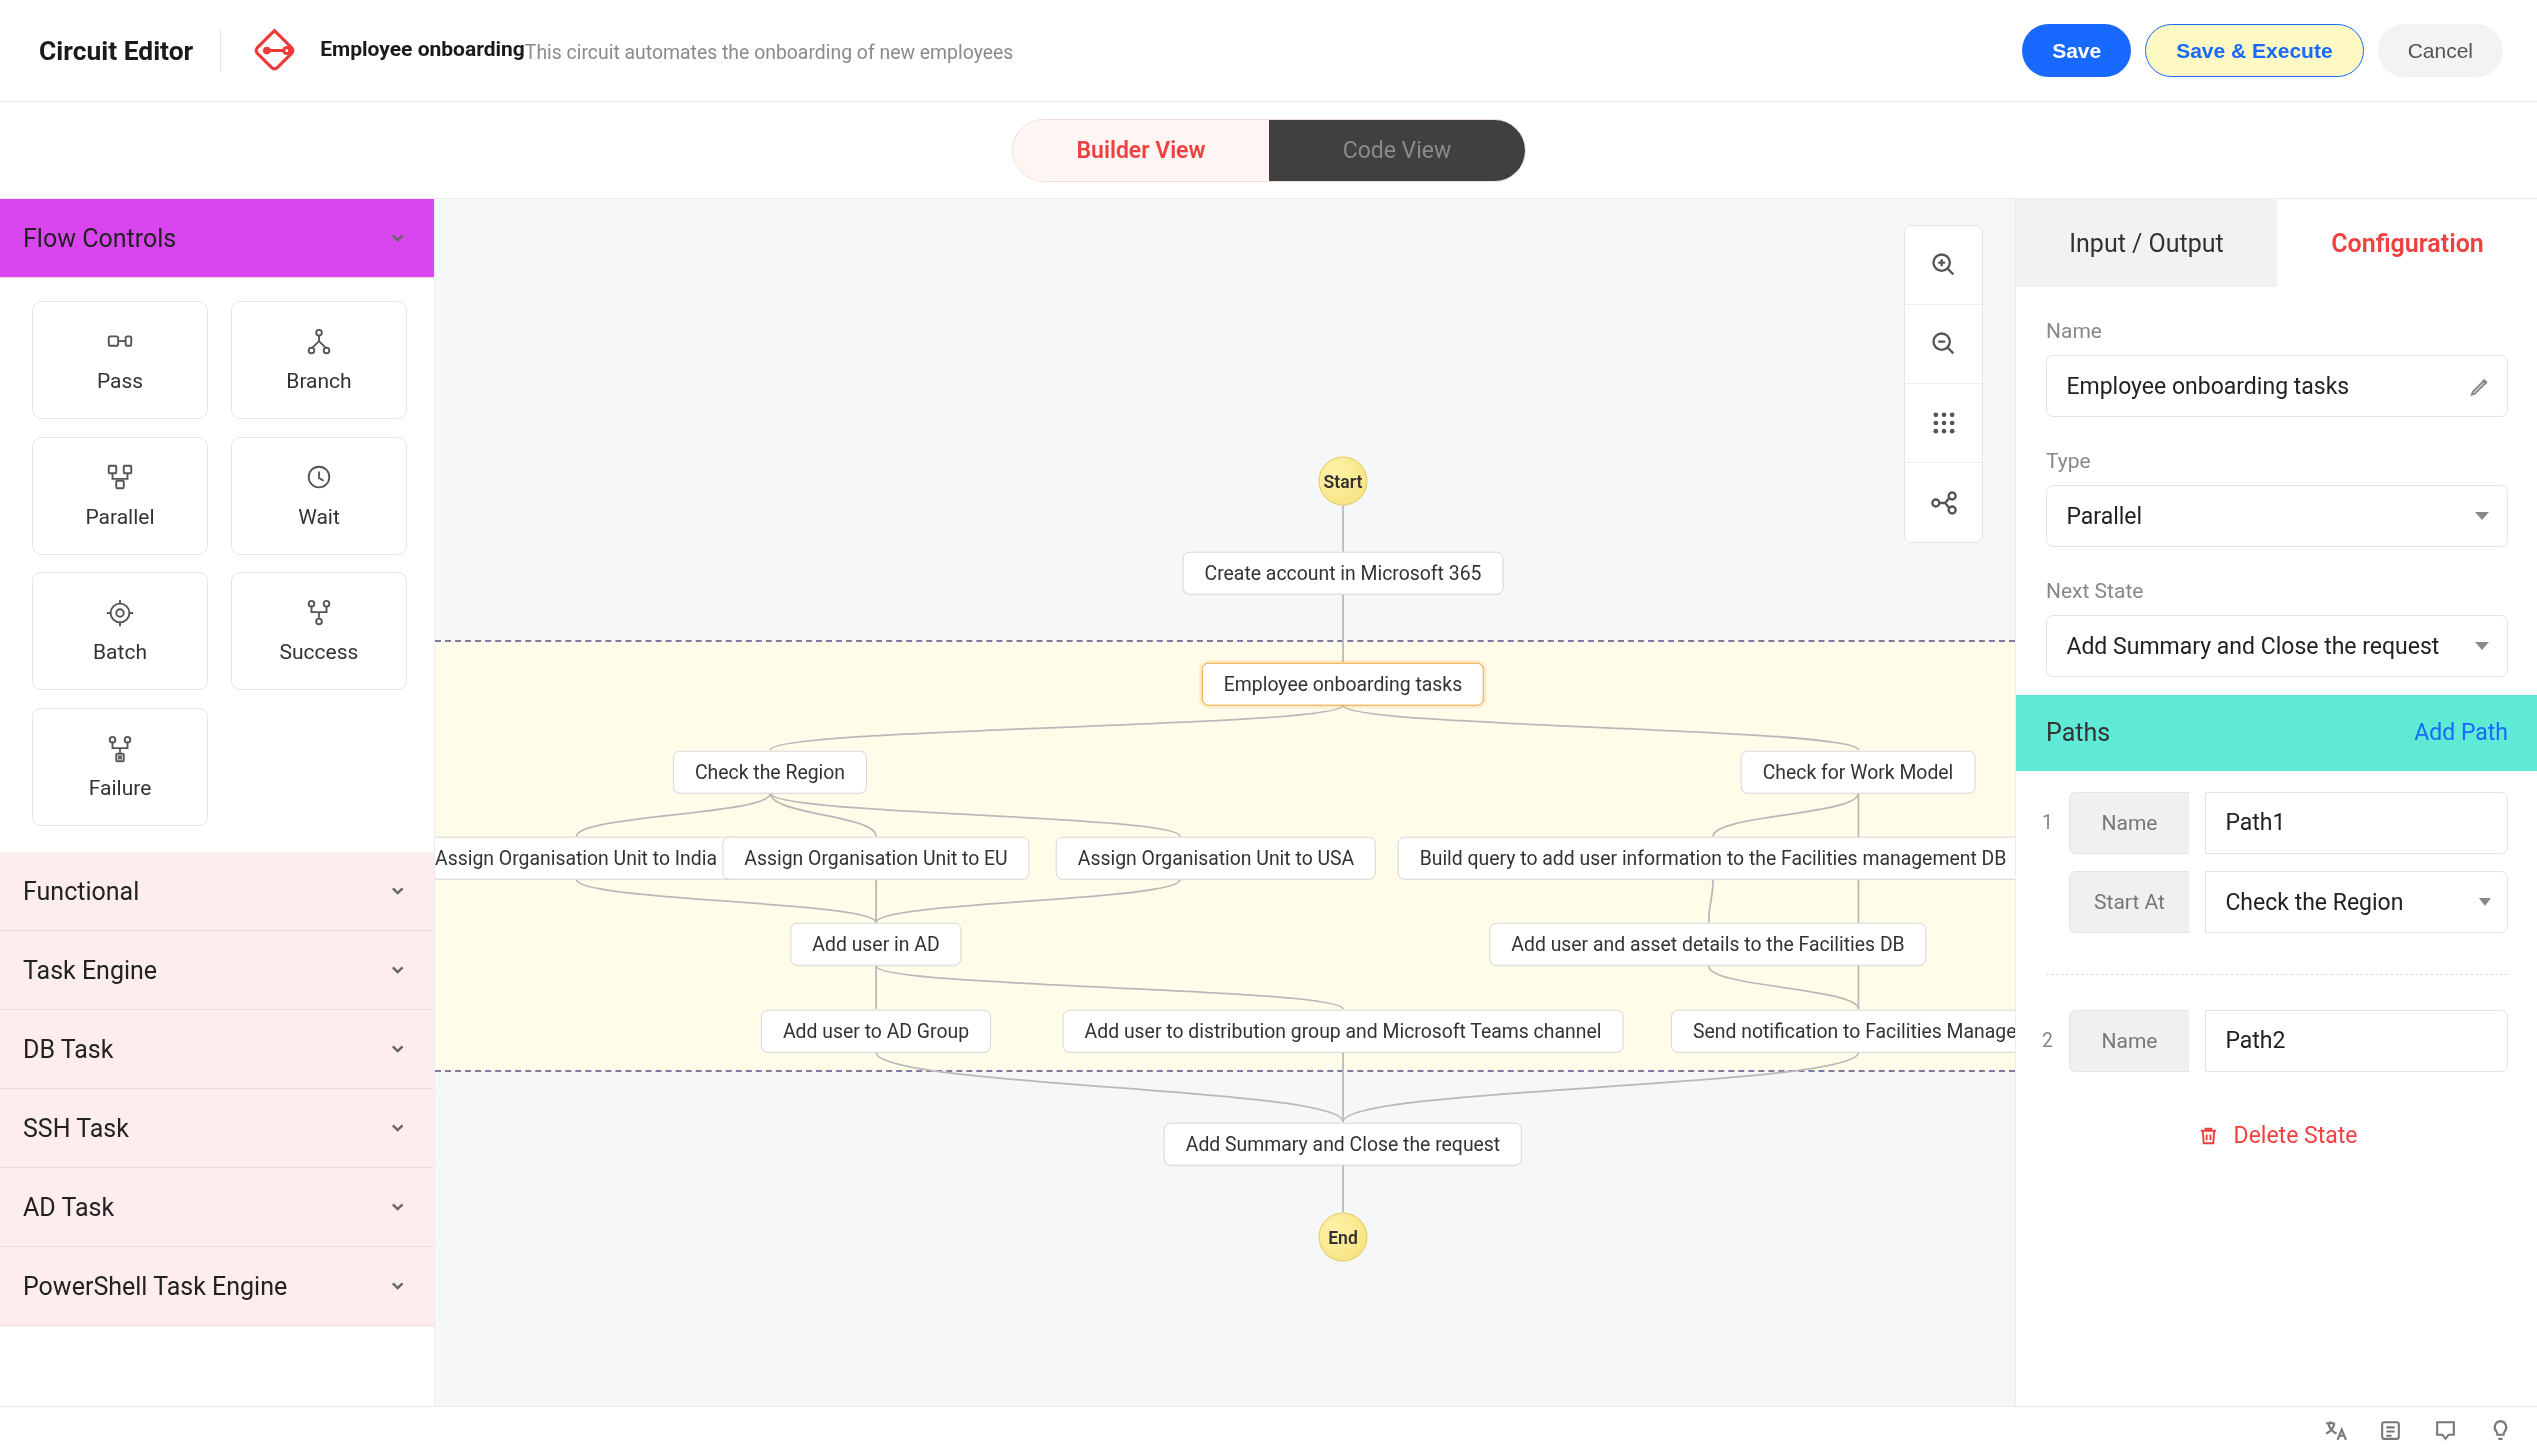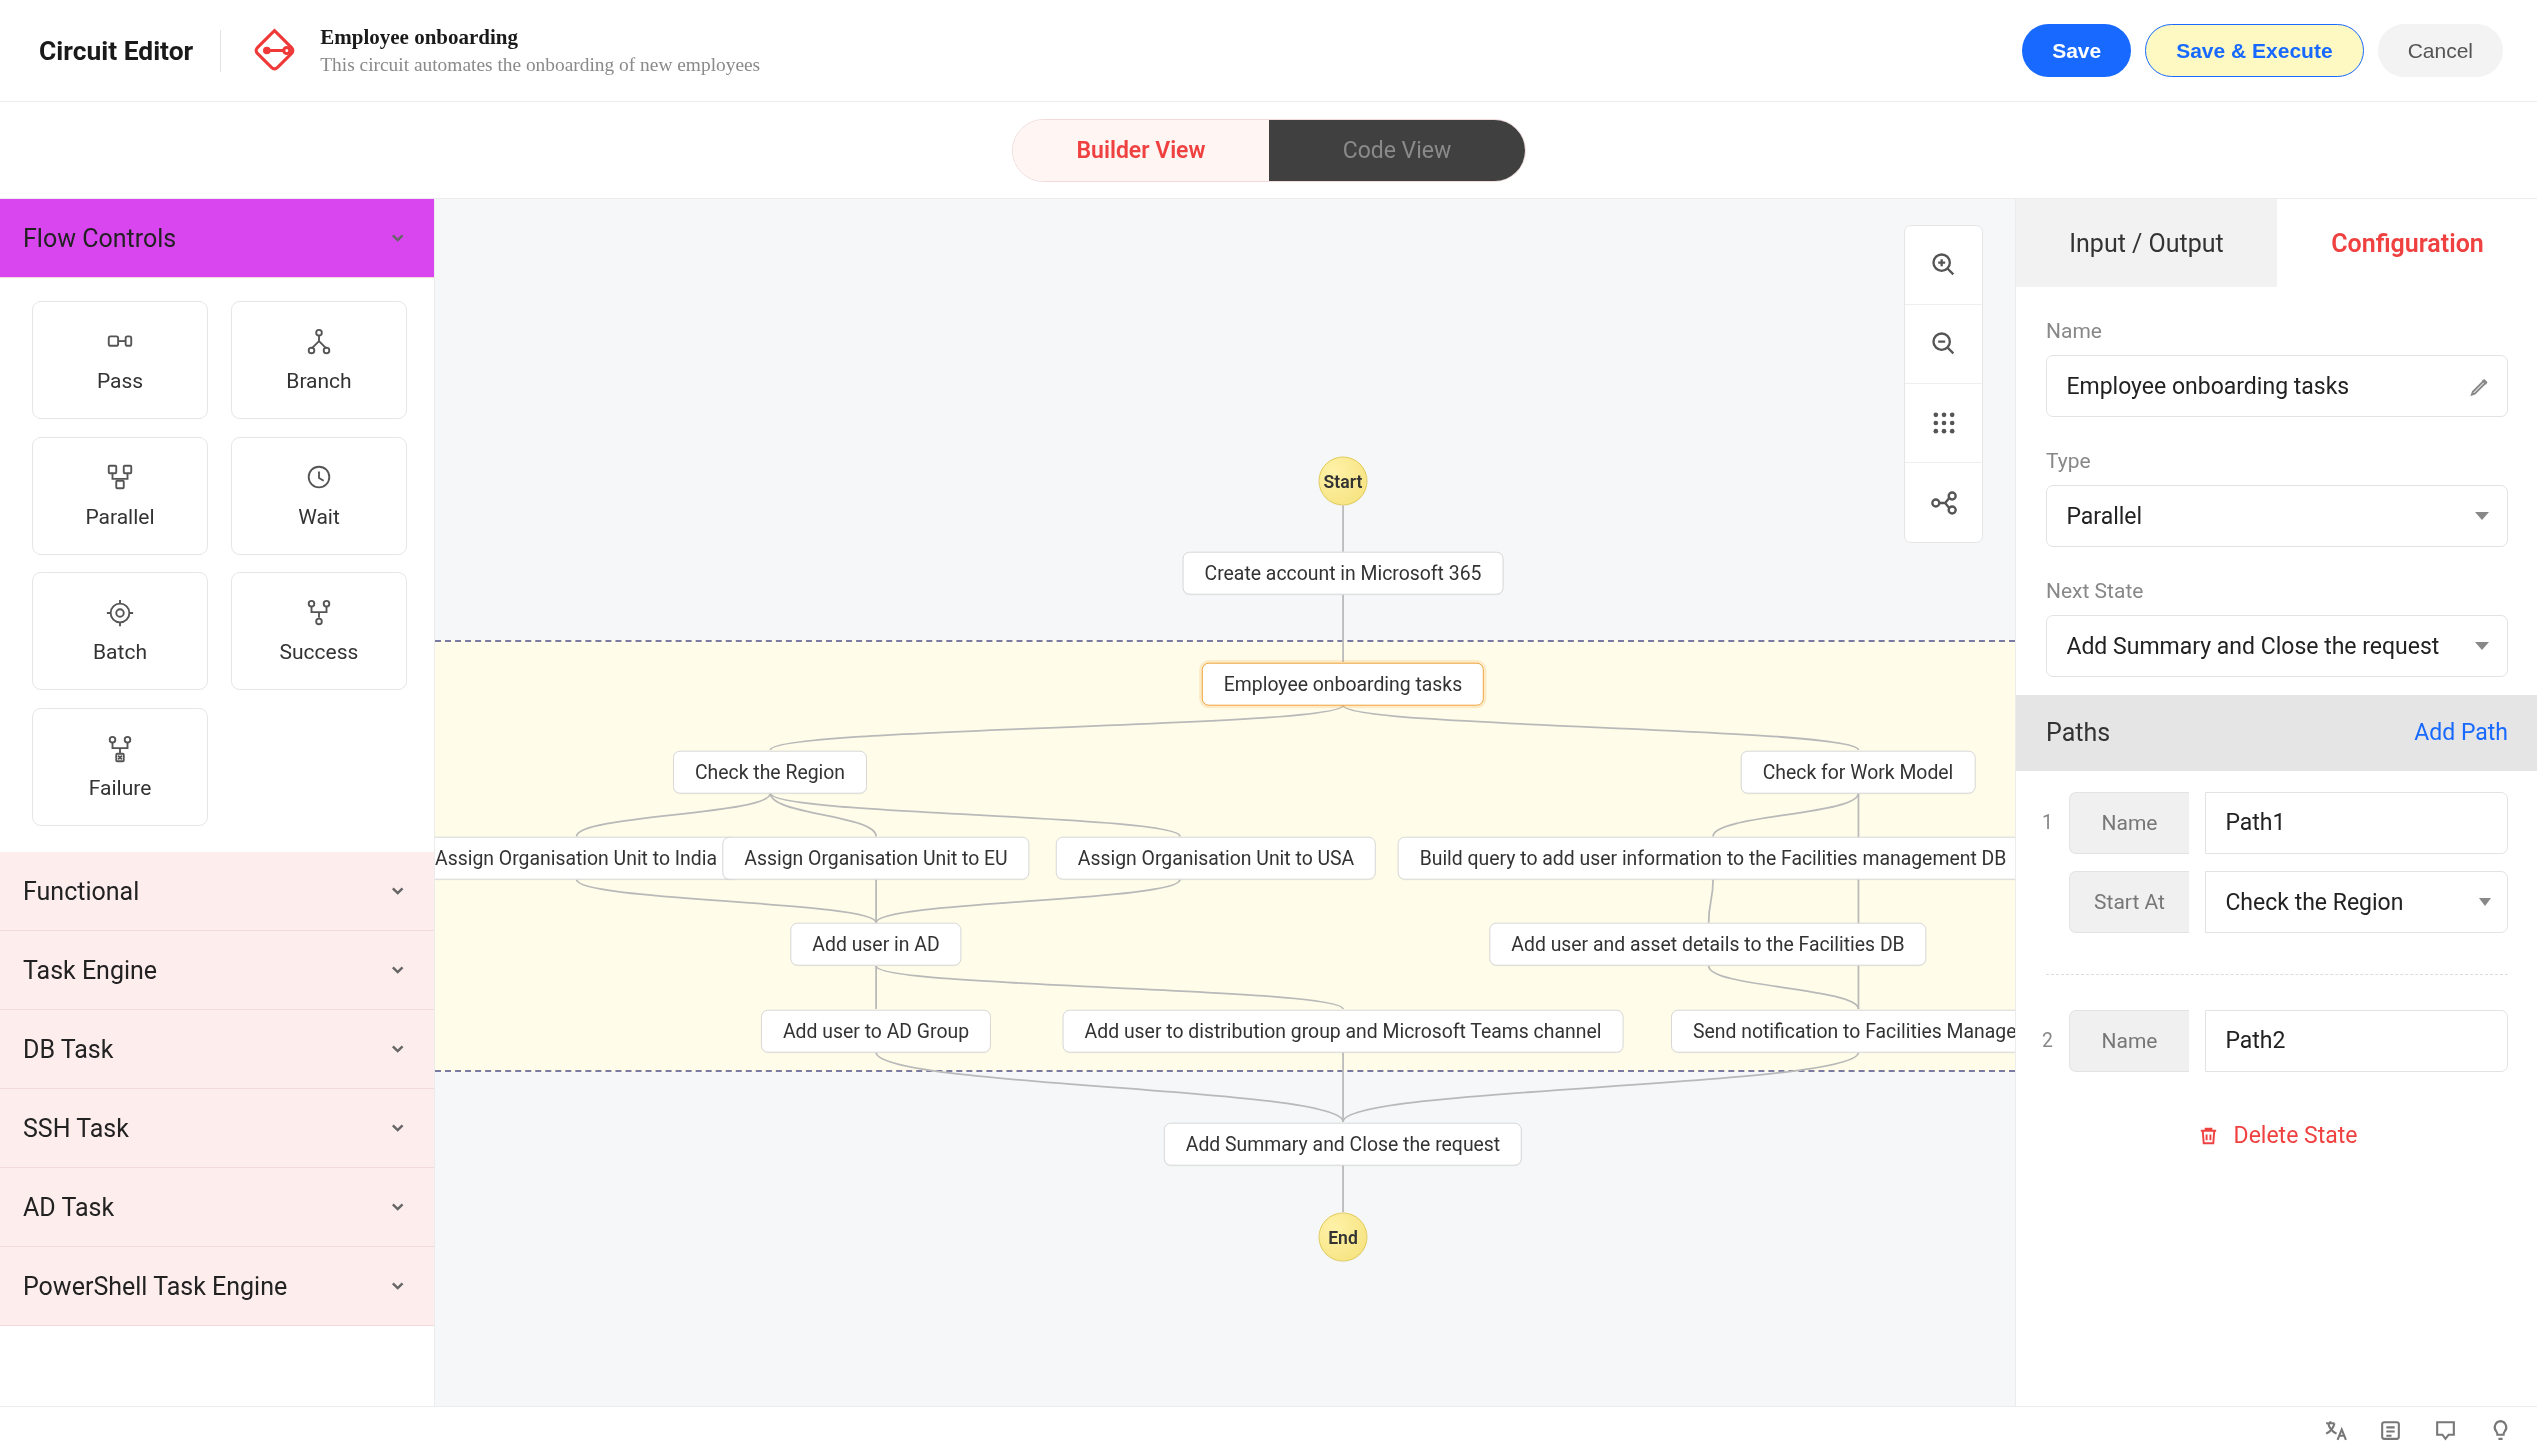--- a/index.html
+++ b/index.html
@@ -11,21 +11,21 @@
     height: 102px;
     display: flex; align-items: center;
     padding: 0 35px 0 39px;
     border-bottom: 1.8px solid #ececec;
     background: #fff;
   }
   .app-title { font-size: 26.4px; font-weight: 700; color:#1a1a1a; }
   .vbar { width:1.8px; height:42px; background:#e3e3e3; margin:0 26.4px; }
   .logo-wrap { width:53px; height:53px; display:flex; align-items:center; justify-content:center; margin-right:19.4px; }
   .logo-wrap svg { width:49px; height:49px; }
-  .circuit-meta { display:flex; flex-direction:column;font-family:Liberation Serif, serif; }
+  .circuit-meta { display:flex; flex-direction:row; }
   .circuit-title { font-size:21px; font-weight:700; color:#1a1a1a; }
   .circuit-desc { font-size:19.4px; color:#8a8a8a; margin-top:3.5px; }
   .hdr-spacer { flex:1; }
   .hdr-btn { height:53px; padding:0 30px; border-radius:26.4px; font-size:21px; display:flex; align-items:center; justify-content:center; margin-left:14px; cursor:pointer; }
   .btn-save { background:#1769ff; color:#fff; border:none; font-weight:600; }
   .btn-save-exec { background:#fef9c3; color:#1769ff; border:1.8px solid #1769ff; font-weight:600; }
   .btn-cancel { background:#f3f3f3; color:#555; border:none; }
 
   
   .view-toggle-row { height:97px; display:flex; align-items:center; justify-content:center; background:#fff; border-bottom:1.8px solid #ececec; }
@@ -88,21 +88,21 @@
   .finput-wrap { position:relative; }
   .finput, .fselect {
     width:100%; height:62px; border:1.8px solid #e3e3e3; border-radius:7px;
     padding:0 44px 0 19.4px; font-size:23px; color:#222; background:#fff;
     display:flex; align-items:center;
   }
   .pen-icon { position:absolute; right:16px; top:50%; transform:translateY(-50%); width:23px; height:23px; color:#888; }
   .caret-dn { position:absolute; right:19.4px; top:50%; transform:translateY(-50%); width:0; height:0; border-left:7px solid transparent; border-right:7px solid transparent; border-top:8.8px solid #888; }
   .rspacer { height:23px; }
 
-  .paths-head { height:76px; display:flex; align-items:center; justify-content:space-between; padding:0 30px; background:#e5e5e5; }
+  .paths-head { height:76px; display:flex; align-items:center; justify-content:space-between; padding:0 30px; background:#5eead4; }
   .paths-head .ptitle { font-size:25px; color:#333; }
   .paths-head .addp { font-size:23px; color:#1769ff; cursor:pointer; }
 
   .path-block { padding:21px 30px 8.8px 16px; }
   .path-row { display:flex; align-items:center; gap:16px; margin-bottom:17.6px; position:relative;}
   .pidx { width:21px; text-align:right; font-size:19.4px; color:#888; }
   .klabel { width:120px; height:62px; background:#f0f0f0; border:1.8px solid #e3e3e3; border-right:none; border-radius:7px 0 0 7px; display:flex; align-items:center; justify-content:center; font-size:21px; color:#777; }
   .kval { flex:1; height:62px; border:1.8px solid #e3e3e3; border-radius:0 7px 7px 0; display:flex; align-items:center; padding:0 19.4px; font-size:23px; color:#222; background:#fff; position:relative;}
   .kval .mini-caret { position:absolute; right:16px; top:50%; transform:translateY(-50%); width:0;height:0;border-left:6.2px solid transparent;border-right:6.2px solid transparent;border-top:8px solid #888;}
   .path-sep { border:none; border-top:1.8px dashed #ddd; margin:14px 30px; }

